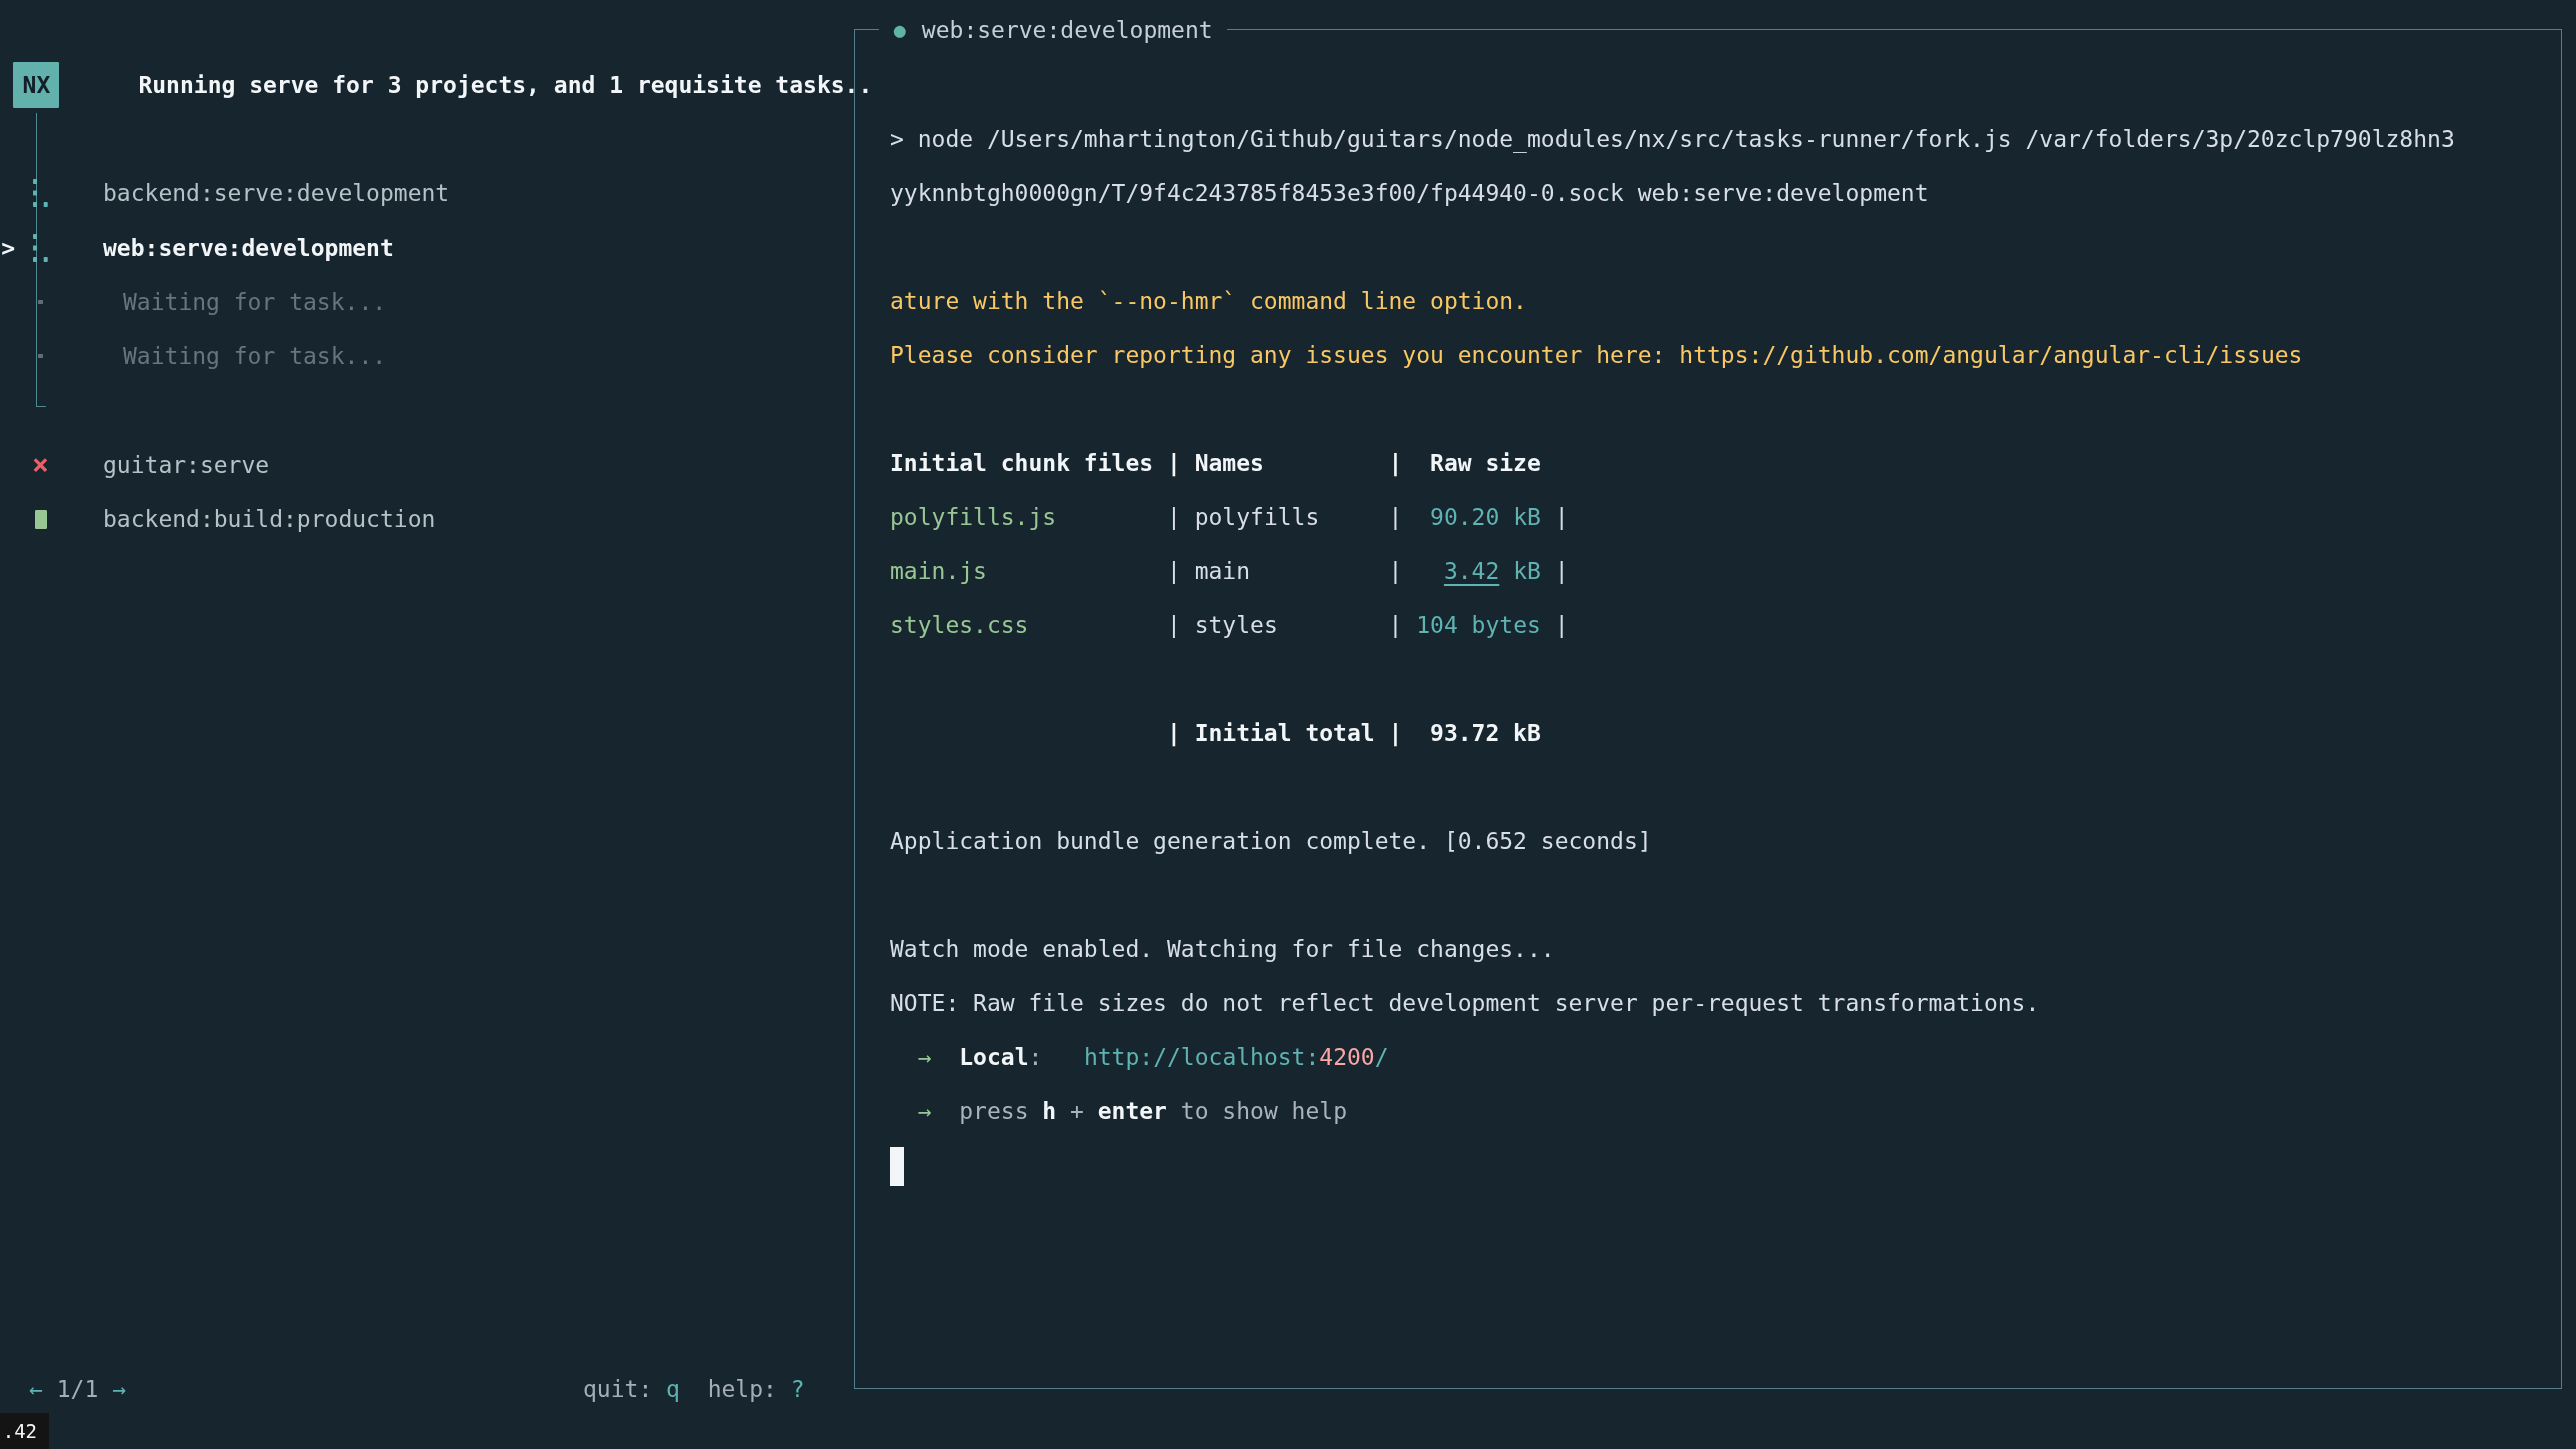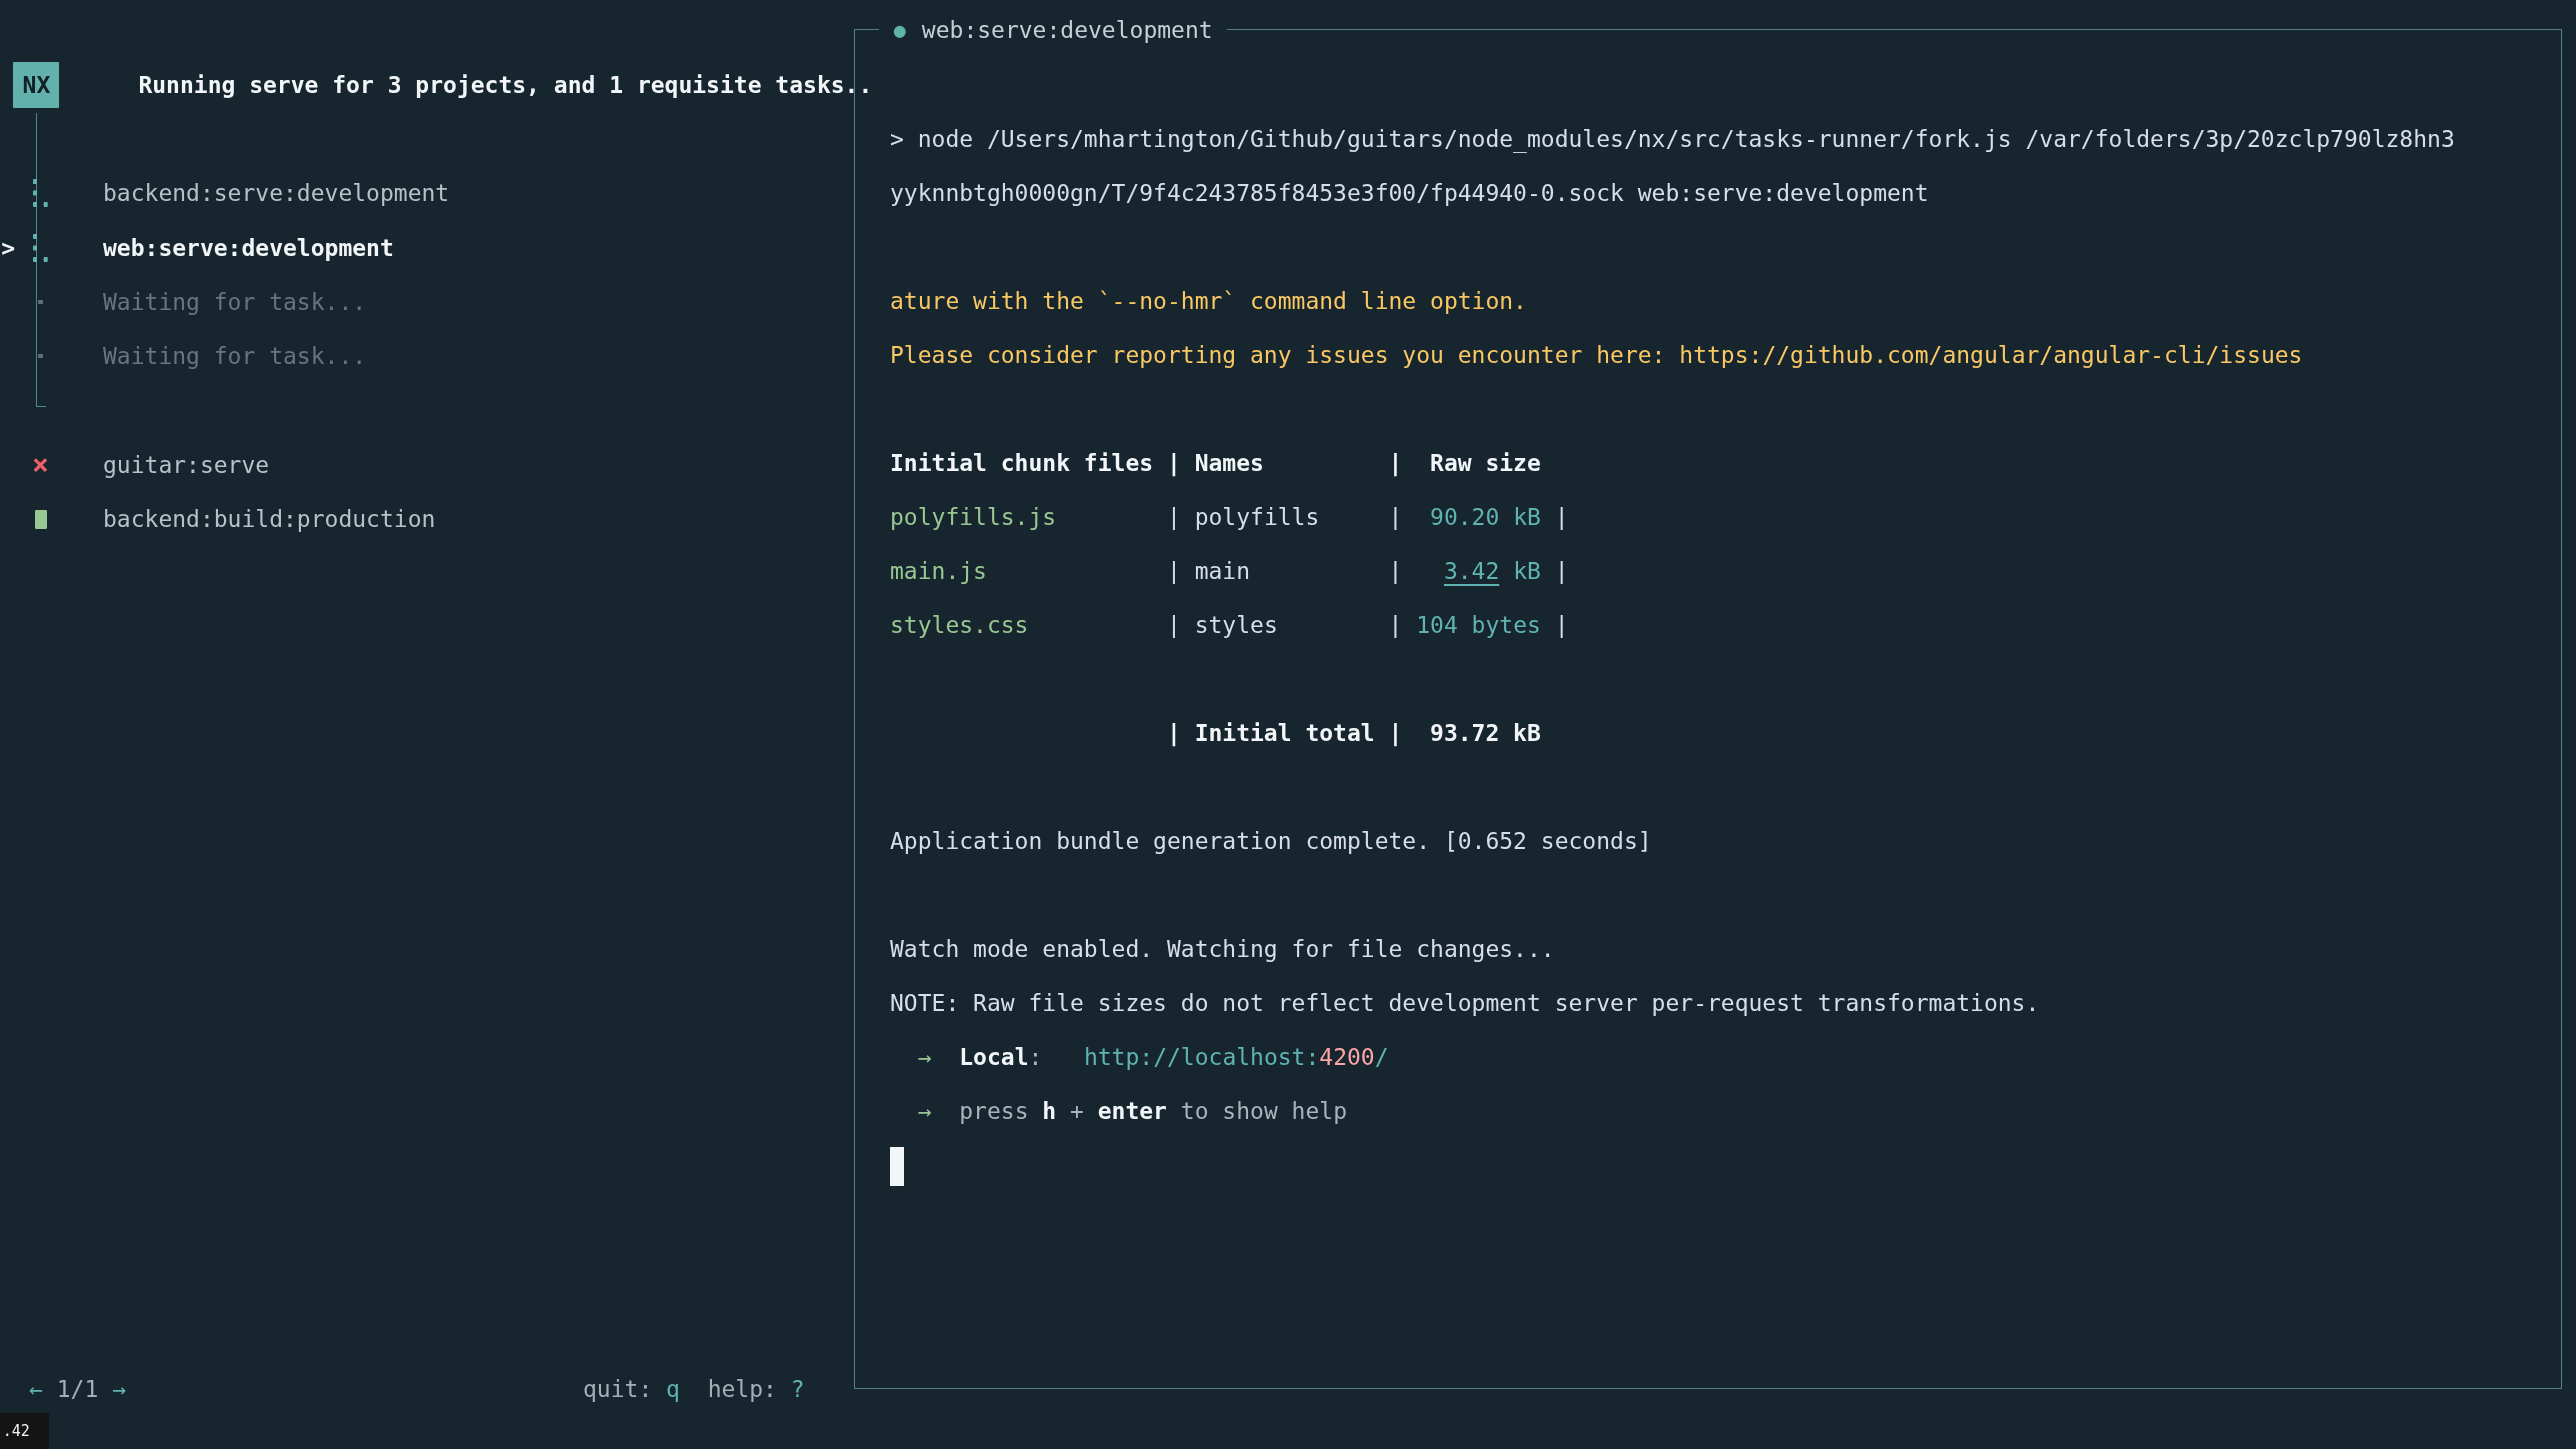--- a/index.html
+++ b/index.html
@@ -22,38 +22,38 @@
   .run-title{margin-left:44px;font-weight:bold;color:#f2f6f8;white-space:pre;}
   .tree-line{position:absolute;left:36px;top:113px;width:1.3px;height:294px;background:#4f8a93;}
   .tree-line::after{content:'';position:absolute;left:0;bottom:0;width:10px;height:1.3px;background:#4f8a93;}
   .tasks{position:absolute;left:0;top:0;width:854px;}
   .task-row{position:absolute;left:0;height:54px;width:854px;}
   .task-caret{position:absolute;left:1.3px;top:0;height:54px;line-height:54px;color:#f2f6f8;font-weight:bold;}
   .task-icon{position:absolute;left:27px;top:0;width:27px;height:54px;display:flex;align-items:center;justify-content:center;}
   .task-label{position:absolute;left:103px;top:0;height:54px;line-height:54px;white-space:pre;text-align:right;}
   .st-running .task-label{color:#b7c1c8;}
   .st-active  .task-label{color:#f2f6f8;font-weight:bold;}
-  .st-waiting .task-label{color:#66757f;}
+  .st-waiting .task-label{color:#66757f;margin-left:20px;}
   .st-failed  .task-label{color:#b7c1c8;}
   .st-success .task-label{color:#b7c1c8;}
   .icon-dots{position:relative;width:15.4px;height:28px;}
   .icon-dots::before{
     content:'';position:absolute;left:0;top:0;width:4.7px;height:4.7px;border-radius:0.7px;background:#5fb3b3;
     box-shadow:0 11.4px 0 #5fb3b3,0 23px 0 #5fb3b3,10.7px 23px 0 #5fb3b3;
   }
   .icon-wait{width:4.7px;height:4.7px;border-radius:0.7px;background:#5f6e78;}
   .icon-cross{color:#ec5f67;font-weight:bold;font-size:28px;line-height:28px;}
   .icon-square{width:12px;height:19px;border-radius:1.3px;background:#99c794;}
   .pager{position:absolute;left:29px;top:1362px;height:54px;line-height:54px;white-space:pre;color:#a5aeb6;}
   .pager .arr{color:#5fb3b3;}
   .hints{position:absolute;left:583px;top:1362px;height:54px;line-height:54px;white-space:pre;color:#a5aeb6;}
   .hints .key{color:#5fb3b3;}
   .zoom-badge{
     position:absolute;left:0;top:1413px;min-width:42px;height:36px;background:#141414;
-    color:#f4f4f4;font-size:15px;line-height:36px;padding:0 4px 0 2.7px;
+    color:#f4f4f4;font-size:19px;line-height:36px;padding:0 4px 0 2.7px;
   }
   
   .panel{
     position:absolute;left:854px;top:29px;width:1708px;height:1360px;
     border:1.3px solid #55808a;box-sizing:border-box;
   }
   .panel-title{
     position:absolute;left:24px;top:-27.5px;height:54px;
     display:flex;align-items:center;background:#17262e;padding:0 14.8px;
   }

